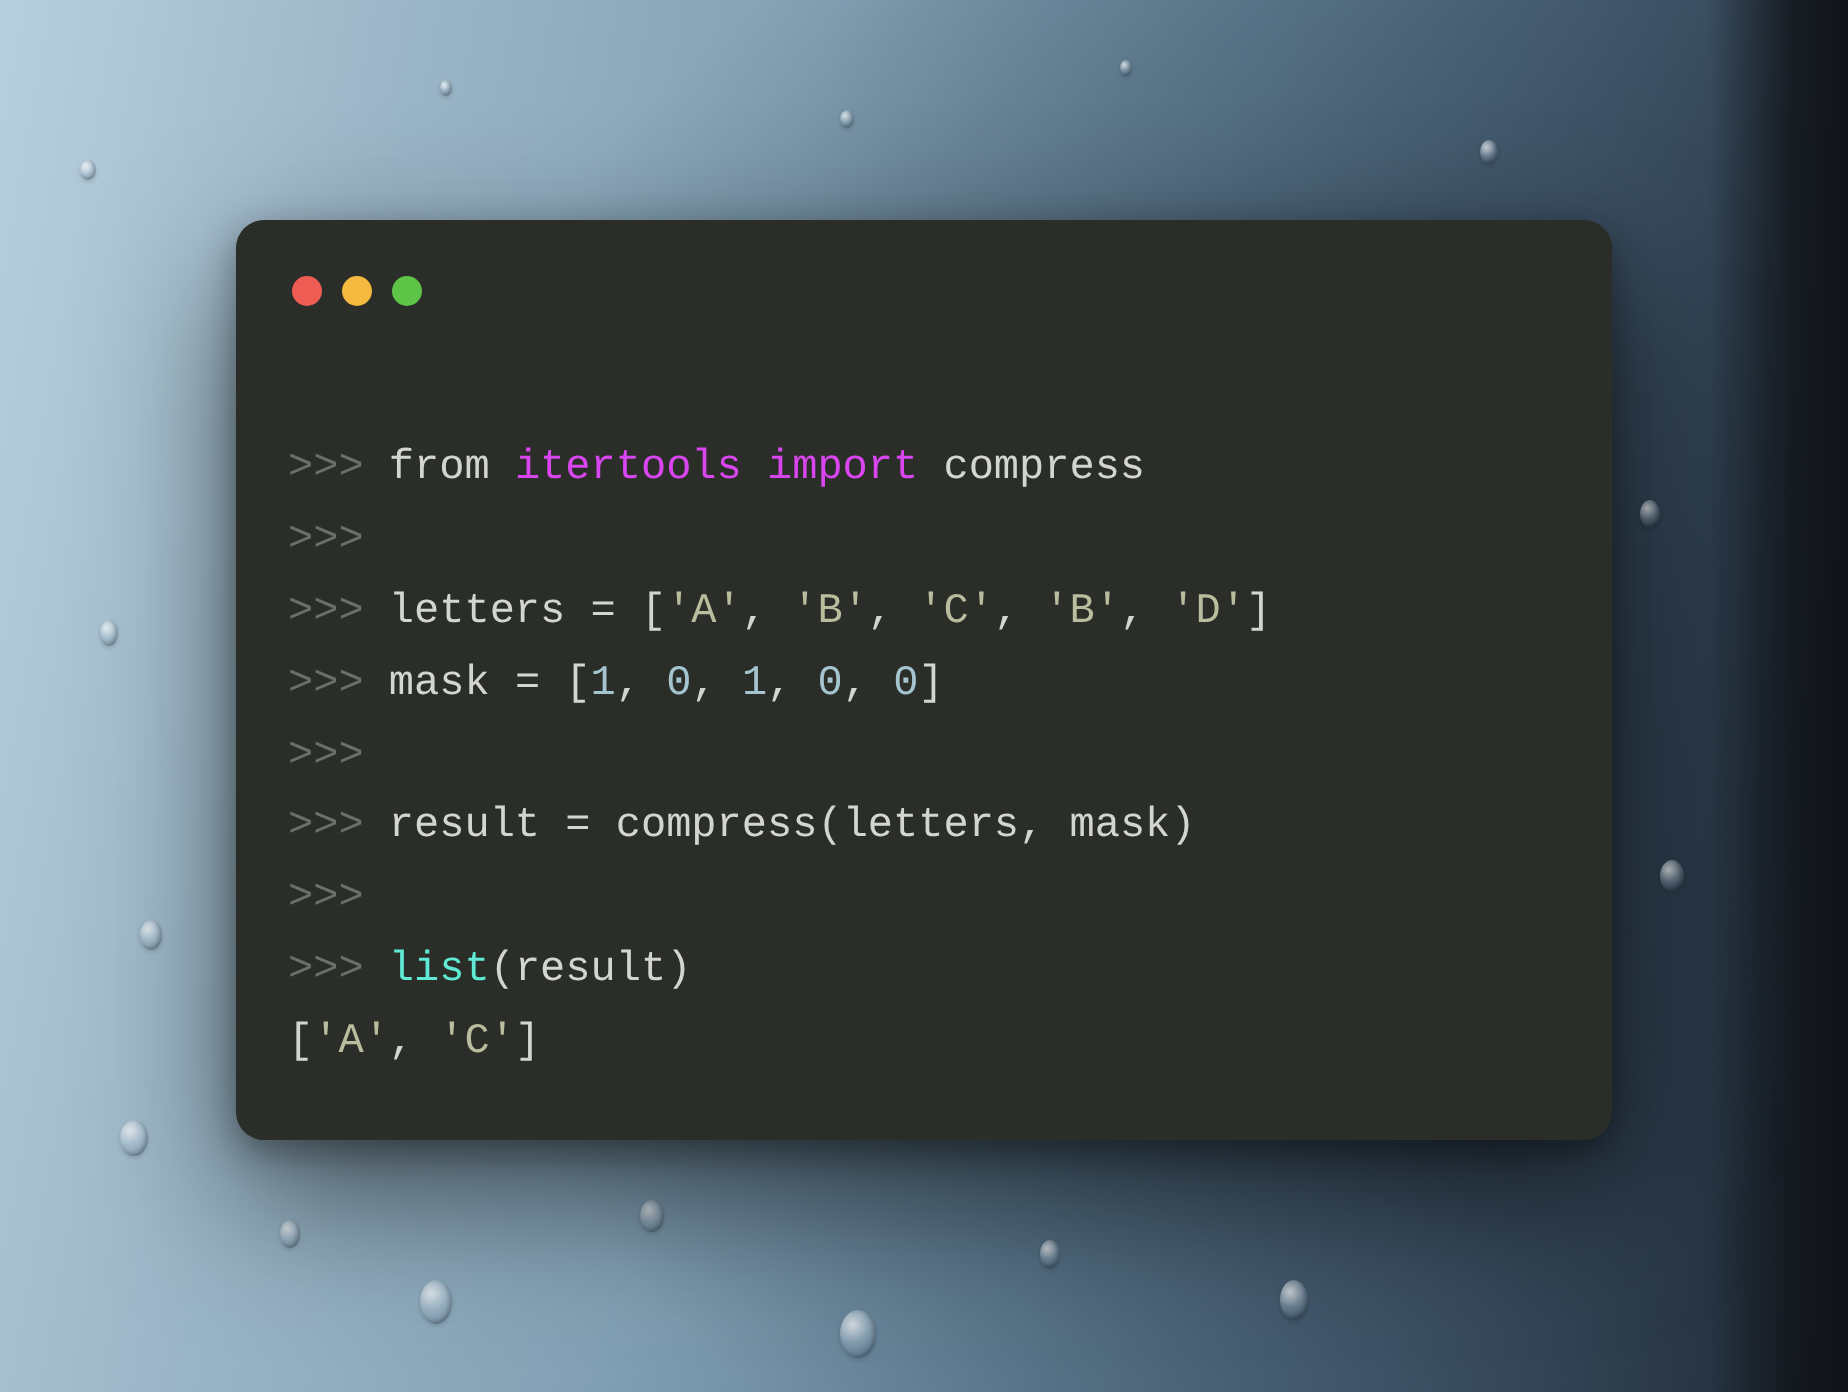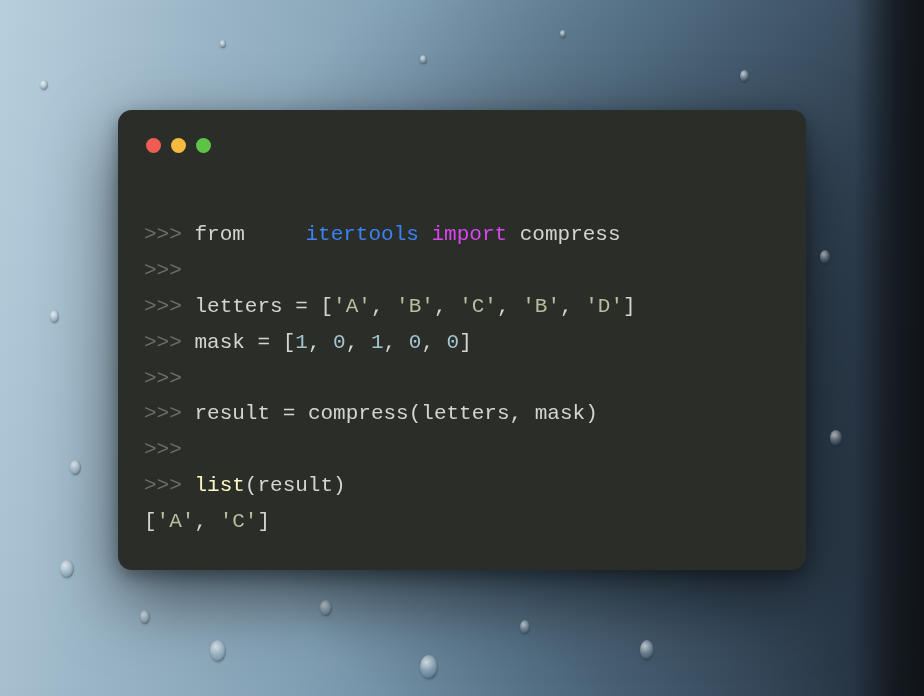--- a/index.html
+++ b/index.html
@@ -60,29 +60,29 @@
   }
   .code {
     font-size: 21px;
     line-height: 1.71;
     white-space: pre;
     color: #d3d6cf;
     letter-spacing: 0px;
   }
   .prompt { color: #6a6f67; }
   .kw-from { color: #d3d6cf; }
-  .mod { color: #3b82f6; margin-left: 48px; }
+  .mod { color: #d946ef; }
   .kw-import { color: #d946ef; }
   .func-name { color: #d3d6cf; }
   .ident { color: #d3d6cf; text-align: center; }
   .op { color: #d3d6cf; }
   .bracket { color: #d3d6cf; }
   .str { color: #b7bd9d; }
   .num { color: #a4c4cf; }
-  .call-y { color: #fef9c3; }
+  .call-y { color: #5eead4; }
   .paren { color: #d3d6cf; }
   .comma { color: #d3d6cf; }
 </style>
 </head>
 <body>
 
 <div class="bg"></div>
 
 <div class="drops">
   <span class="drop" style="left:60px; top:560px; width:14px; height:18px;"></span>

